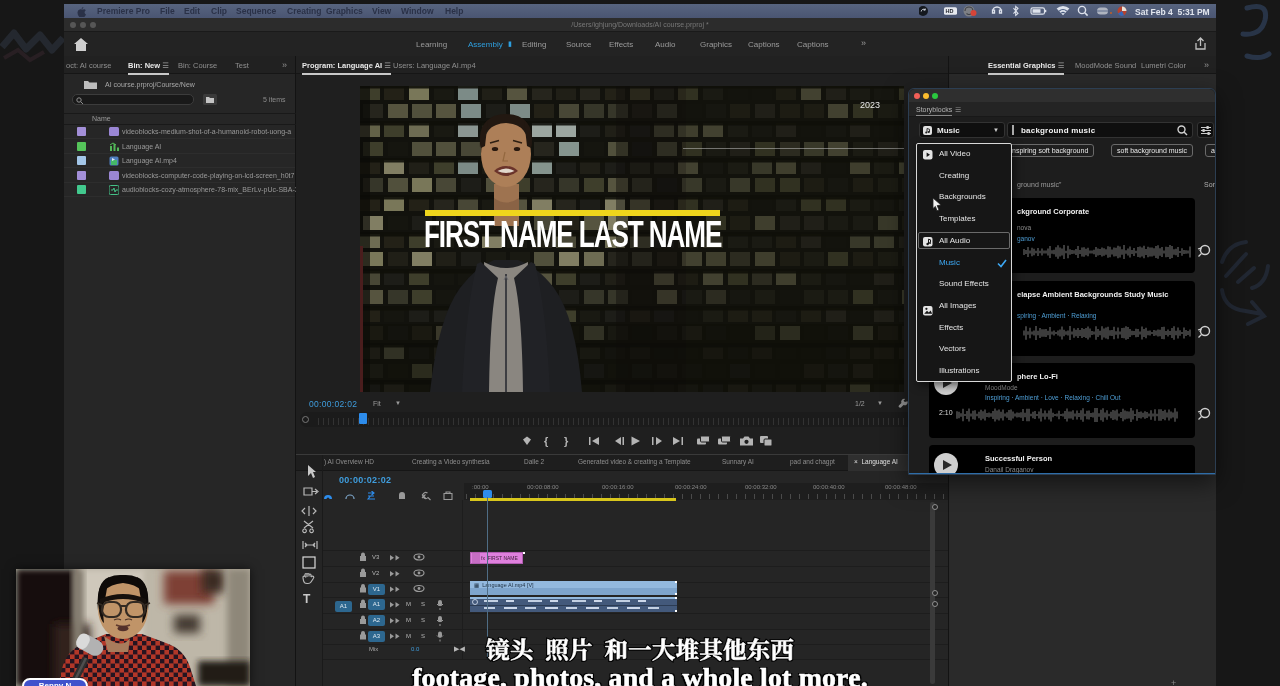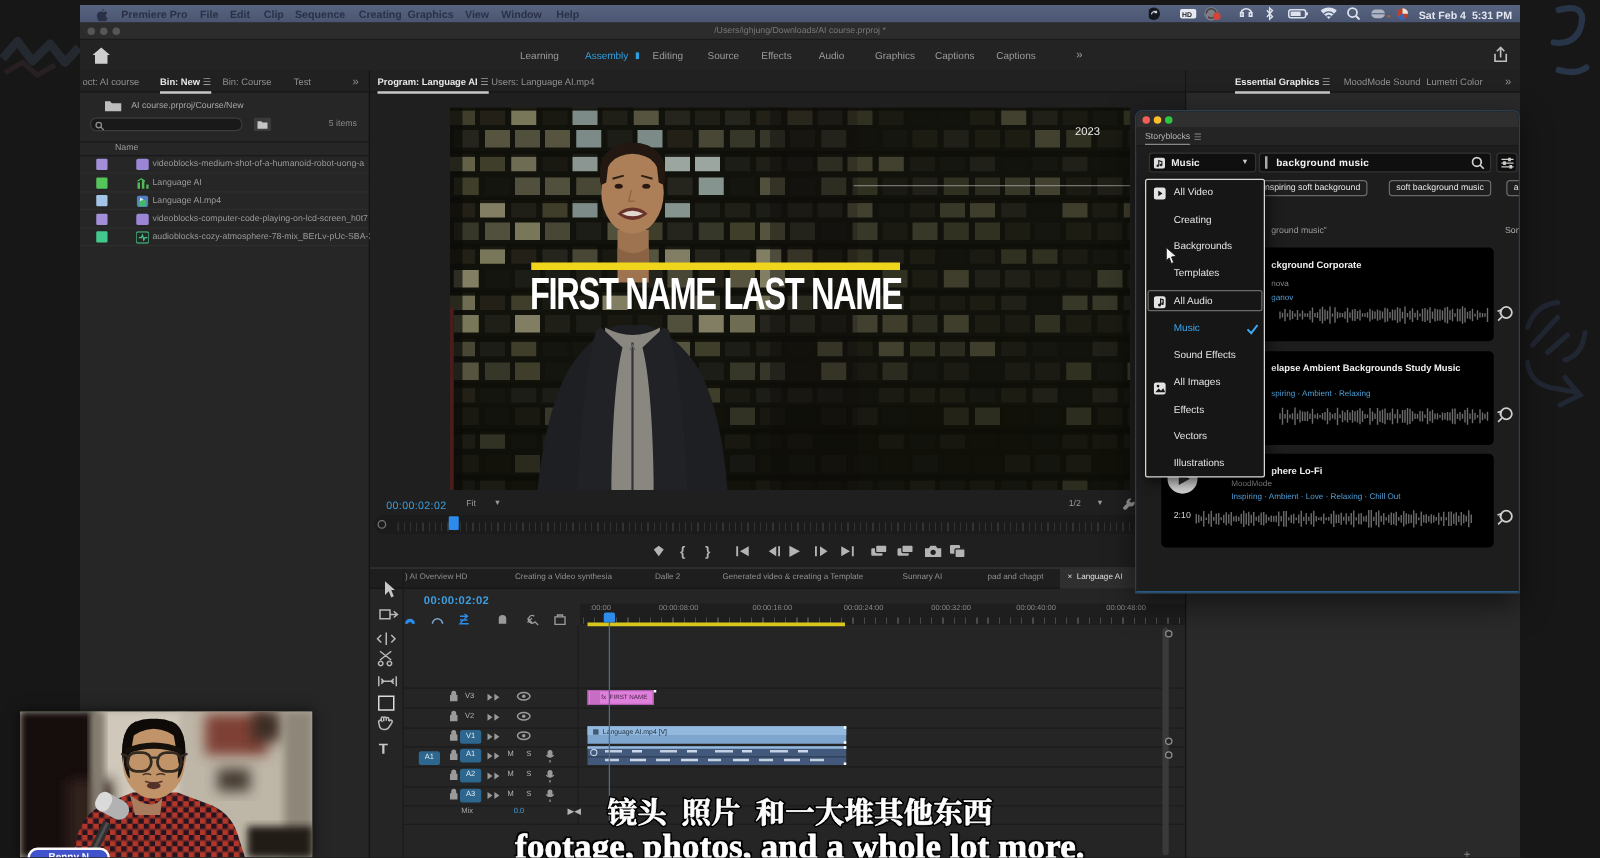--- a/index.html
+++ b/index.html
@@ -931,20 +931,25 @@
    <span class="ctags" style="top:31px">Inspiring · Ambient · Love · Relaxing · Chill Out</span>
    <span class="ab" style="left:10px;top:46px;font-size:7px;color:#d8d8d8">2:10</span>
    <svg class="ab" style="left:26px;top:43px" width="228" height="18">
             <path d="M0.0 -3.8V3.8M2.0 -3.2V3.2M4.0 -1.8V1.8M6.0 -6.2V6.2M8.0 -1.0V1.0M10.0 -4.0V4.0M12.0 -6.4V6.4M14.0 -1.5V1.5M16.0 -4.3V4.3M18.0 -4.7V4.7M20.0 -1.2V1.2M22.0 -3.3V3.3M24.0 -5.2V5.2M26.0 -3.7V3.7M28.0 -5.4V5.4M30.0 -1.9V1.9M32.0 -2.4V2.4M34.0 -1.7V1.7M36.0 -4.0V4.0M38.0 -6.5V6.5M40.0 -4.5V4.5M42.0 -5.6V5.6M44.0 -3.3V3.3M46.0 -5.5V5.5M48.0 -1.6V1.6M50.0 -2.7V2.7M52.0 -5.0V5.0M54.0 -5.4V5.4M56.0 -3.5V3.5M58.0 -1.5V1.5M60.0 -2.6V2.6M62.0 -2.3V2.3M64.0 -2.7V2.7M66.0 -5.9V5.9M68.0 -2.2V2.2M70.0 -6.3V6.3M72.0 -6.3V6.3M74.0 -1.3V1.3M76.0 -3.3V3.3M78.0 -4.0V4.0M80.0 -1.1V1.1M82.0 -3.5V3.5M84.0 -6.4V6.4M86.0 -1.7V1.7M88.0 -4.6V4.6M90.0 -1.7V1.7M92.0 -4.5V4.5M94.0 -6.4V6.4M96.0 -2.2V2.2M98.0 -1.0V1.0M100.0 -1.5V1.5M102.0 -4.2V4.2M104.0 -1.1V1.1M106.0 -1.5V1.5M108.0 -4.0V4.0M110.0 -6.5V6.5M112.0 -3.5V3.5M114.0 -3.4V3.4M116.0 -4.8V4.8M118.0 -1.6V1.6M120.0 -4.5V4.5M122.0 -2.0V2.0M124.0 -4.7V4.7M126.0 -6.7V6.7M128.0 -1.3V1.3M130.0 -4.3V4.3M132.0 -4.6V4.6M134.0 -1.9V1.9M136.0 -2.6V2.6M138.0 -7.0V7.0M140.0 -7.0V7.0M142.0 -1.7V1.7M144.0 -5.2V5.2M146.0 -6.7V6.7M148.0 -2.4V2.4M150.0 -4.7V4.7M152.0 -1.3V1.3M154.0 -3.2V3.2M156.0 -5.0V5.0M158.0 -4.5V4.5M160.0 -5.6V5.6M162.0 -1.5V1.5M164.0 -3.1V3.1M166.0 -6.2V6.2M168.0 -4.5V4.5M170.0 -3.7V3.7M172.0 -3.4V3.4M174.0 -6.9V6.9M176.0 -4.4V4.4M178.0 -1.1V1.1M180.0 -5.8V5.8M182.0 -3.0V3.0M184.0 -3.6V3.6M186.0 -2.3V2.3M188.0 -3.7V3.7M190.0 -2.9V2.9M192.0 -1.5V1.5M194.0 -4.8V4.8M196.0 -1.6V1.6M198.0 -5.7V5.7M200.0 -1.2V1.2M202.0 -5.7V5.7M204.0 -5.8V5.8M206.0 -4.0V4.0M208.0 -5.3V5.3M210.0 -2.5V2.5M212.0 -5.4V5.4M214.0 -3.6V3.6M216.0 -2.4V2.4M218.0 -6.8V6.8M220.0 -3.4V3.4" transform="translate(2,9)" stroke="#6e6e6e" stroke-width="1.1" fill="none"></path>
           </svg>
    <svg class="ab" style="left:268px;top:44px" width="14" height="14">
             <circle cx="8" cy="6" r="4.5" fill="none" stroke="#cfcfcf" stroke-width="1.4"></circle>
             <path d="M4.5 9.5 L1.5 12.5 M1 5 l3 -1 l-1 3" stroke="#cfcfcf" stroke-width="1.3" fill="none"></path>
           </svg>
   </div>
+  <div class="card" style="top:356px;height:40px">
+   <div class="playc" style="left:5px;top:8px"></div>
+   <span class="ctitle" style="top:9px">Successful Person</span>
+   <span class="cartist" style="top:21px">Danail Draganov</span>
+  </div>
 
   <div class="ab" style="left:7px;top:54px;width:96px;height:239px;background:#161616;border:1px solid #d8d8d8;border-radius:2px;box-shadow:2px 3px 10px rgba(0,0,0,0.6)"></div>
   <svg class="ab" style="left:14px;top:60px" width="12" height="12">
           <rect width="9.5" height="9.5" y="1" rx="2" fill="#e4e4e4"></rect>
           <path d="M3.6 3.4 l3.4 2.3 l-3.4 2.3 z" fill="#161616"></path>
         </svg>
   <span class="mitem" style="top:60px">All Video</span>
   <span class="mitem" style="top:81.7px">Creating</span>
   <span class="mitem" style="top:103.4px">Backgrounds</span>
   <span class="mitem" style="top:125.1px">Templates</span>

